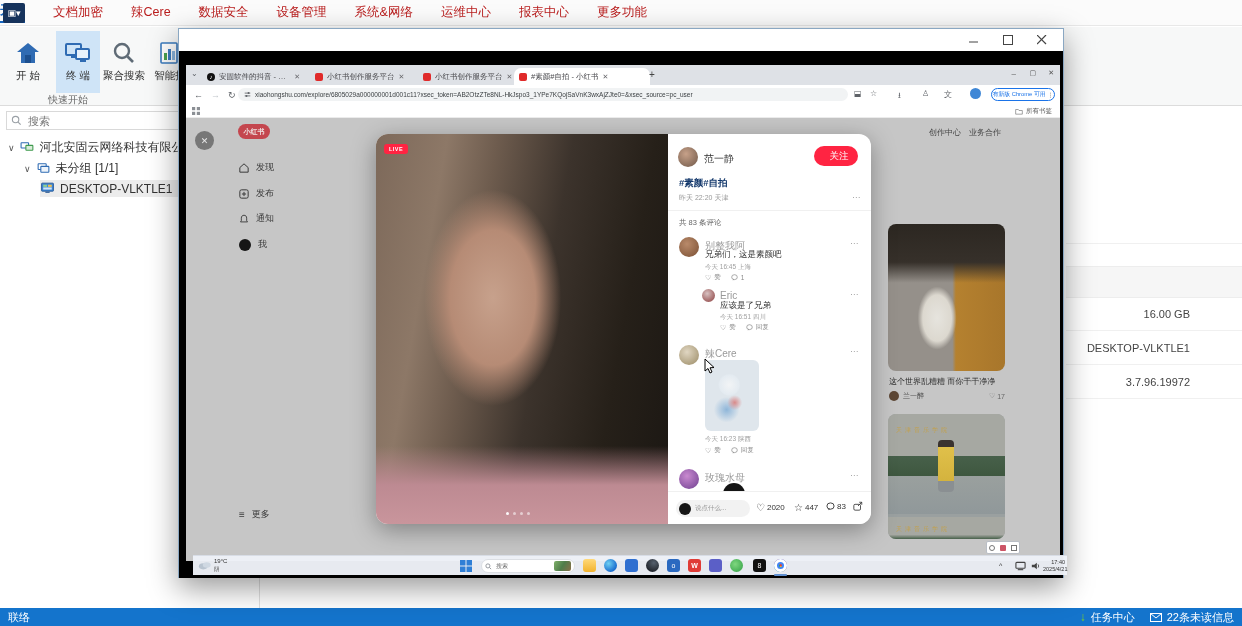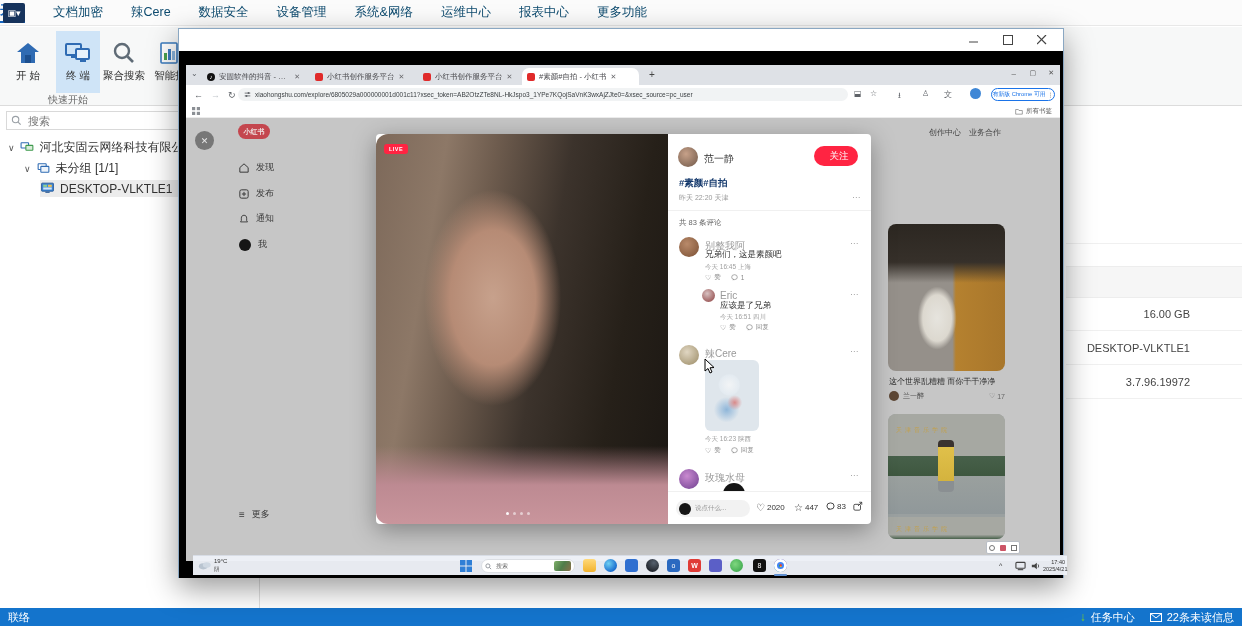--- a/index.html
+++ b/index.html
@@ -1,21 +1,21 @@
 <!DOCTYPE html>
 <html><head>
 <meta charset="utf-8">
 <style>
   html,body{margin:0;padding:0;background:#777;}
   *{box-sizing:border-box;font-family:"Liberation Sans","DejaVu Sans",sans-serif;}
   #stage{position:relative;width:1242px;height:626px;background:#ffffff;overflow:hidden;}
   .abs{position:absolute;}
   
   #menubar{left:0;top:0;width:1242px;height:26px;background:#fbfbfb;border-bottom:1px solid #e8e8e8;display:flex;align-items:center;gap:28px;}
-  .menu-item{font-size:12.5px;color:#0c4a6e;white-space:nowrap;}
+  .menu-item{font-size:12.5px;color:#b91c1c;white-space:nowrap;}
   .menu-item.active{color:#1566c0;border-bottom:2px solid #1566c0;padding-bottom:2px;font-weight:bold;}
   #applogo{left:3px;top:3px;width:22px;height:20px;background:#16335c;border-radius:2px;color:#fff;font-size:9px;display:flex;align-items:center;justify-content:center;}
   #ribbon{left:0;top:27px;width:1242px;height:79px;background:#f7f8f8;border-bottom:1px solid #dcdcdc;}
   .rbtn{position:absolute;top:4px;width:44px;height:62px;display:flex;flex-direction:column;align-items:center;justify-content:center;gap:4px;}
   .rbtn .lbl{font-size:10.5px;color:#333;white-space:nowrap;}
   .rbtn.hl{background:#cfe4f7;}
   .grouplbl{position:absolute;top:66px;font-size:10px;color:#666;}
   #sidebar{left:0;top:106px;width:260px;height:502px;background:#fff;border-right:1px solid #e0e0e0;}
   #sidesearch{position:absolute;left:6px;top:5px;width:188px;height:19px;border:1px solid #d9d9d9;background:#fff;display:flex;align-items:center;padding-left:4px;gap:4px;}
   #sidesearch input{border:0;outline:0;font-size:11px;color:#333;width:150px;background:transparent;}
@@ -49,21 +49,21 @@
   
   #xhs{left:0;top:53px;width:874px;height:443px;background:#c6c6c6;overflow:hidden;}
   .xnav{position:absolute;display:flex;align-items:center;gap:7px;font-size:9px;color:#3a3a3a;}
   .dots3{color:#9a9a9a;font-size:8px;letter-spacing:1px;}
   .cmeta{font-size:6.5px;color:#a0a0a0;}
   .cact{font-size:6.5px;color:#888;display:flex;align-items:center;gap:3px;}
   .cname{font-size:10px;color:#999;}
   .ctext{font-size:8.5px;color:#333;}
   .avt{border-radius:50%;}
   
-  #modal{left:190px;top:16px;width:495px;height:390px;background:#fff;border-radius:4px;box-shadow:0 6px 24px rgba(0,0,0,.35);}
+  #modal{left:190px;top:16px;width:495px;height:390px;background:#fff;border-radius:12px;box-shadow:0 6px 24px rgba(0,0,0,.35);}
   #photo{left:0;top:0;width:292px;height:390px;border-radius:12px 0 0 12px;
     background:
       linear-gradient(to top,#c9959c 0%,#bd8a92 10%,rgba(189,138,146,0) 20%),
       radial-gradient(ellipse 95px 150px at 40% 42%,#c7a18c 0%,#b68b75 45%,rgba(182,139,117,0) 72%),
       linear-gradient(100deg,#7d695a 0%,#8d7867 20%,#6e5c4e 34%,#3c332c 55%,#262019 78%,#1b1713 100%);}
   .golden{color:#c2a14e;font-size:6px;letter-spacing:3px;white-space:nowrap;}
   .heartc{font-size:7px;color:#777;}
   .engage{display:flex;align-items:center;gap:2px;font-size:8px;color:#333;}
   
   #wtaskbar{left:7px;top:490px;width:874px;height:20px;background:rgba(238,242,248,.97);border-top:1px solid #d8dde6;}
@@ -219,21 +219,21 @@
           <div class="tab" style="left:124px;width:103px;">
             <span class="fav" style="background:#e02a2a;"></span>
             <span class="tabttl">小红书创作服务平台</span>
               <span class="x">✕</span>
           </div>
           <div class="tab" style="left:232px;width:103px;">
             <span class="fav" style="background:#e02a2a;"></span>
             <span class="tabttl">小红书创作服务平台</span>
               <span class="x">✕</span>
           </div>
-          <div class="tab active" style="left:336px;width:117px;">
+          <div class="tab active" style="left:328px;width:136px;">
             <span class="fav" style="background:#e02a2a;"></span>
             <span class="tabttl">#素颜#自拍 - 小红书</span>
               <span class="x">✕</span>
           </div>
           <span class="abs" style="left:463px;top:4px;font-size:10px;color:#444;">+</span>
           <span class="abs" style="right:44px;top:4px;font-size:8px;color:#555;">–</span>
           <span class="abs" style="right:24px;top:4px;font-size:7px;color:#555;">▢</span>
           <span class="abs" style="right:6px;top:4px;font-size:7px;color:#555;">✕</span>
         </div>
 

